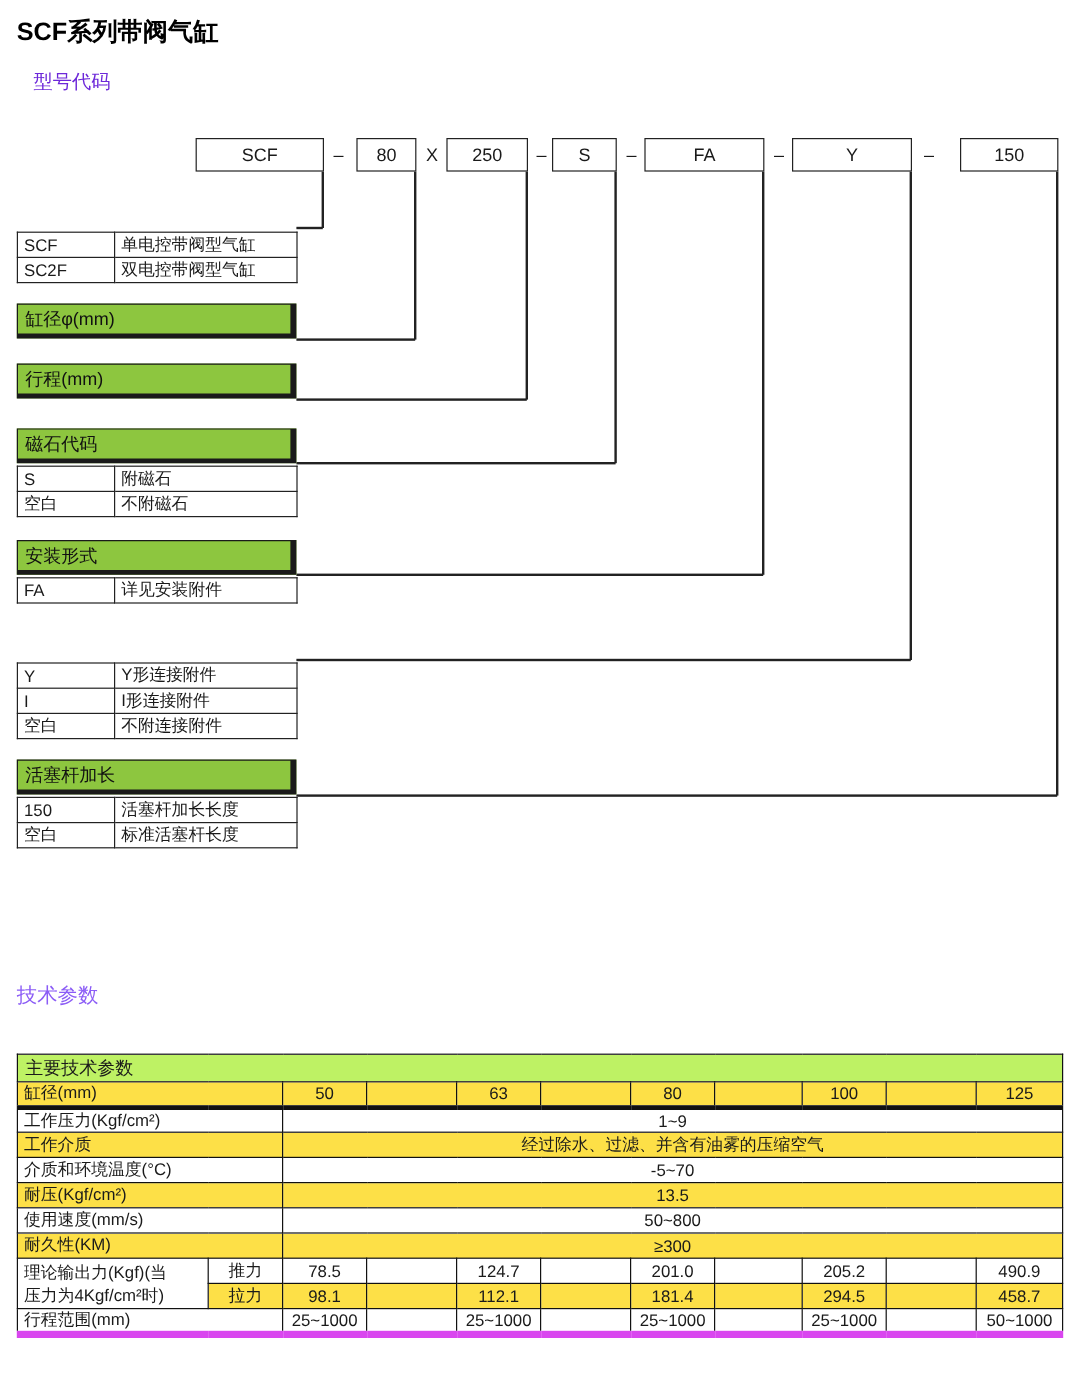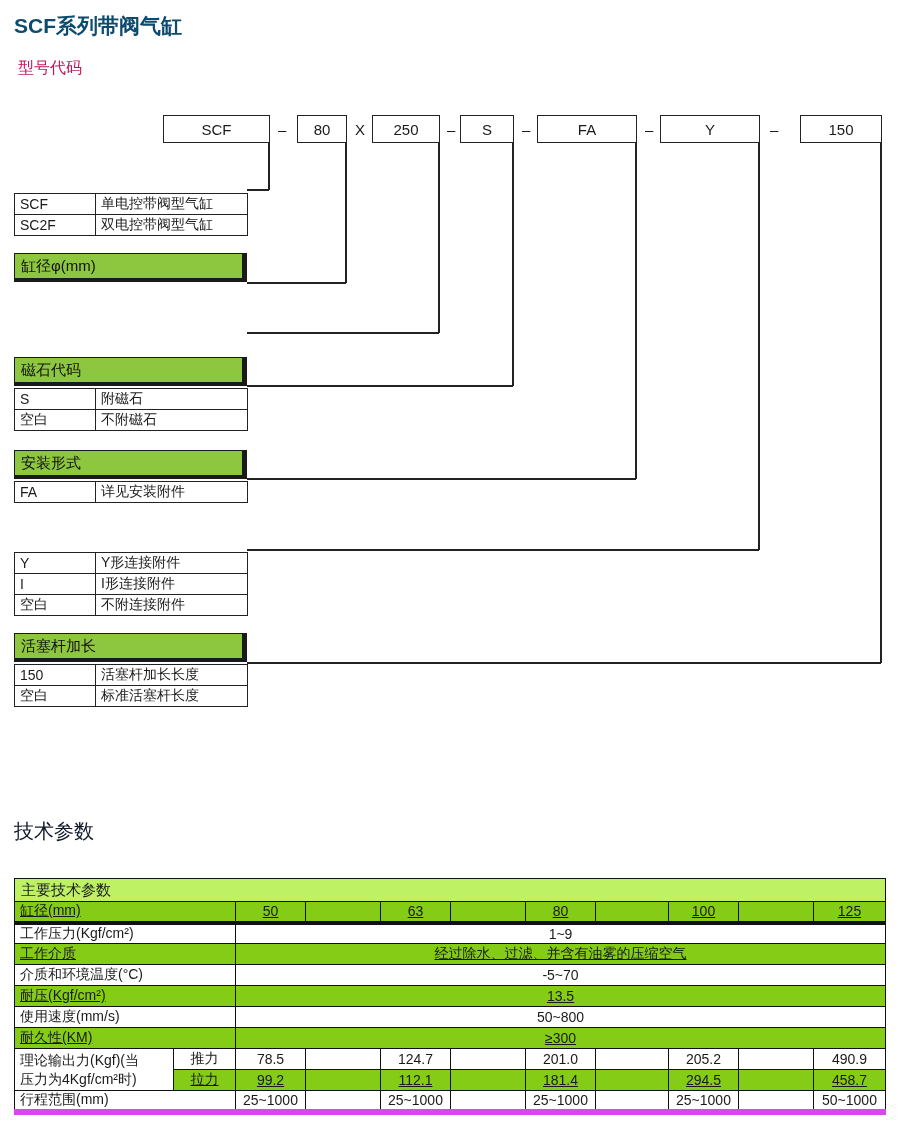--- a/index.html
+++ b/index.html
@@ -1,21 +1,21 @@
 <!DOCTYPE html>
 <html><head>
 <meta charset="utf-8">
 <style>
   * { margin:0; padding:0; box-sizing:border-box; }
   body { background:#ffffff; font-family:"Liberation Sans", sans-serif; color:#1a1a1a; }
   .page { position:relative; width:900px; height:1145px; background:#fff; overflow:hidden; }
 
-  .title { position:absolute; left:14px; top:12px; font-size:21px; font-weight:bold; color:#0c4a6e; }
-  .subtitle { position:absolute; left:18px; top:58px; font-size:16px; color:#be185d; }
-  .tech-heading { position:absolute; left:14px; top:818px; font-size:20px; color:#0f172a; }
+  .title { position:absolute; left:14px; top:12px; font-size:21px; font-weight:bold; color:#000000; }
+  .subtitle { position:absolute; left:28px; top:58px; font-size:16px; color:#6d28d9; }
+  .tech-heading { position:absolute; left:14px; top:818px; font-size:17px; color:#8b5cf6; }
 
   
   .code-box { position:absolute; top:115px; height:28px; border:1.5px solid #222;
               background:#fff; display:flex; align-items:center; justify-content:center;
               font-size:15px; }
   .code-sep { position:absolute; top:115px; height:28px; display:flex; align-items:center;
               font-size:15px; }
 
   
   .vline, .hline { position:absolute; background:#222; }
@@ -34,21 +34,21 @@
   table.mini .c2 { width:152px; }
 
   
   table.tech { position:absolute; left:14px; top:878px; border-collapse:collapse; table-layout:fixed;
                border:1.5px solid #111; }
   table.tech td { border:1.5px solid #111; height:21px; font-size:14px; padding:0; overflow:hidden;
                   white-space:nowrap; }
   table.tech td.lbl { text-align:left; padding-left:5px; }
   table.tech td.ctr { text-align:center; }
   table.tech tr.hdr td { background:#bef264; height:23px; padding-left:6px; font-size:15px; }
-  table.tech tr.green td { background:#84cc16;text-decoration:underline; }
+  table.tech tr.green td { background:#fde047; }
   table.tech tr.white td { background:#ffffff; }
   table.tech tr.thickb td { border-bottom:4px solid #111; }
   table.tech tr.lastrow td { border-bottom:6px solid #d946ef; }
   table.tech td.biglbl { font-size:14px; line-height:1.3; padding-left:5px; white-space:normal; }
 </style>
 </head>
 <body>
 
 <div class="page">
 
@@ -98,20 +98,21 @@
     </tr>
     <tr>
       <td class="c1">SC2F</td>
       <td class="c2">双电控带阀型气缸</td>
     </tr>
   </tbody>
     </table>
 
   <div class="bar" style="top:253px;">缸径φ(mm)</div>
 
+  <div class="bar" style="top:303px;">行程(mm)</div>
 
   <div class="bar" style="top:357px;text-align:right;">磁石代码</div>
   <table class="mini" style="top:388px;">
     <tbody>
         <tr>
       <td class="c1">S</td>
       <td class="c2">附磁石</td>
     </tr>
     <tr>
       <td class="c1">空白</td>
@@ -228,21 +229,21 @@
       <td class="ctr">124.7</td>
       <td></td>
       <td class="ctr">201.0</td>
       <td></td>
       <td class="ctr">205.2</td>
       <td></td>
       <td class="ctr">490.9</td>
     </tr>
     <tr class="green">
       <td class="ctr">拉力</td>
-      <td class="ctr">99.2</td>
+      <td class="ctr">98.1</td>
       <td></td>
       <td class="ctr">112.1</td>
       <td></td>
       <td class="ctr">181.4</td>
       <td></td>
       <td class="ctr">294.5</td>
       <td></td>
       <td class="ctr">458.7</td>
     </tr>
     <tr class="white lastrow">

